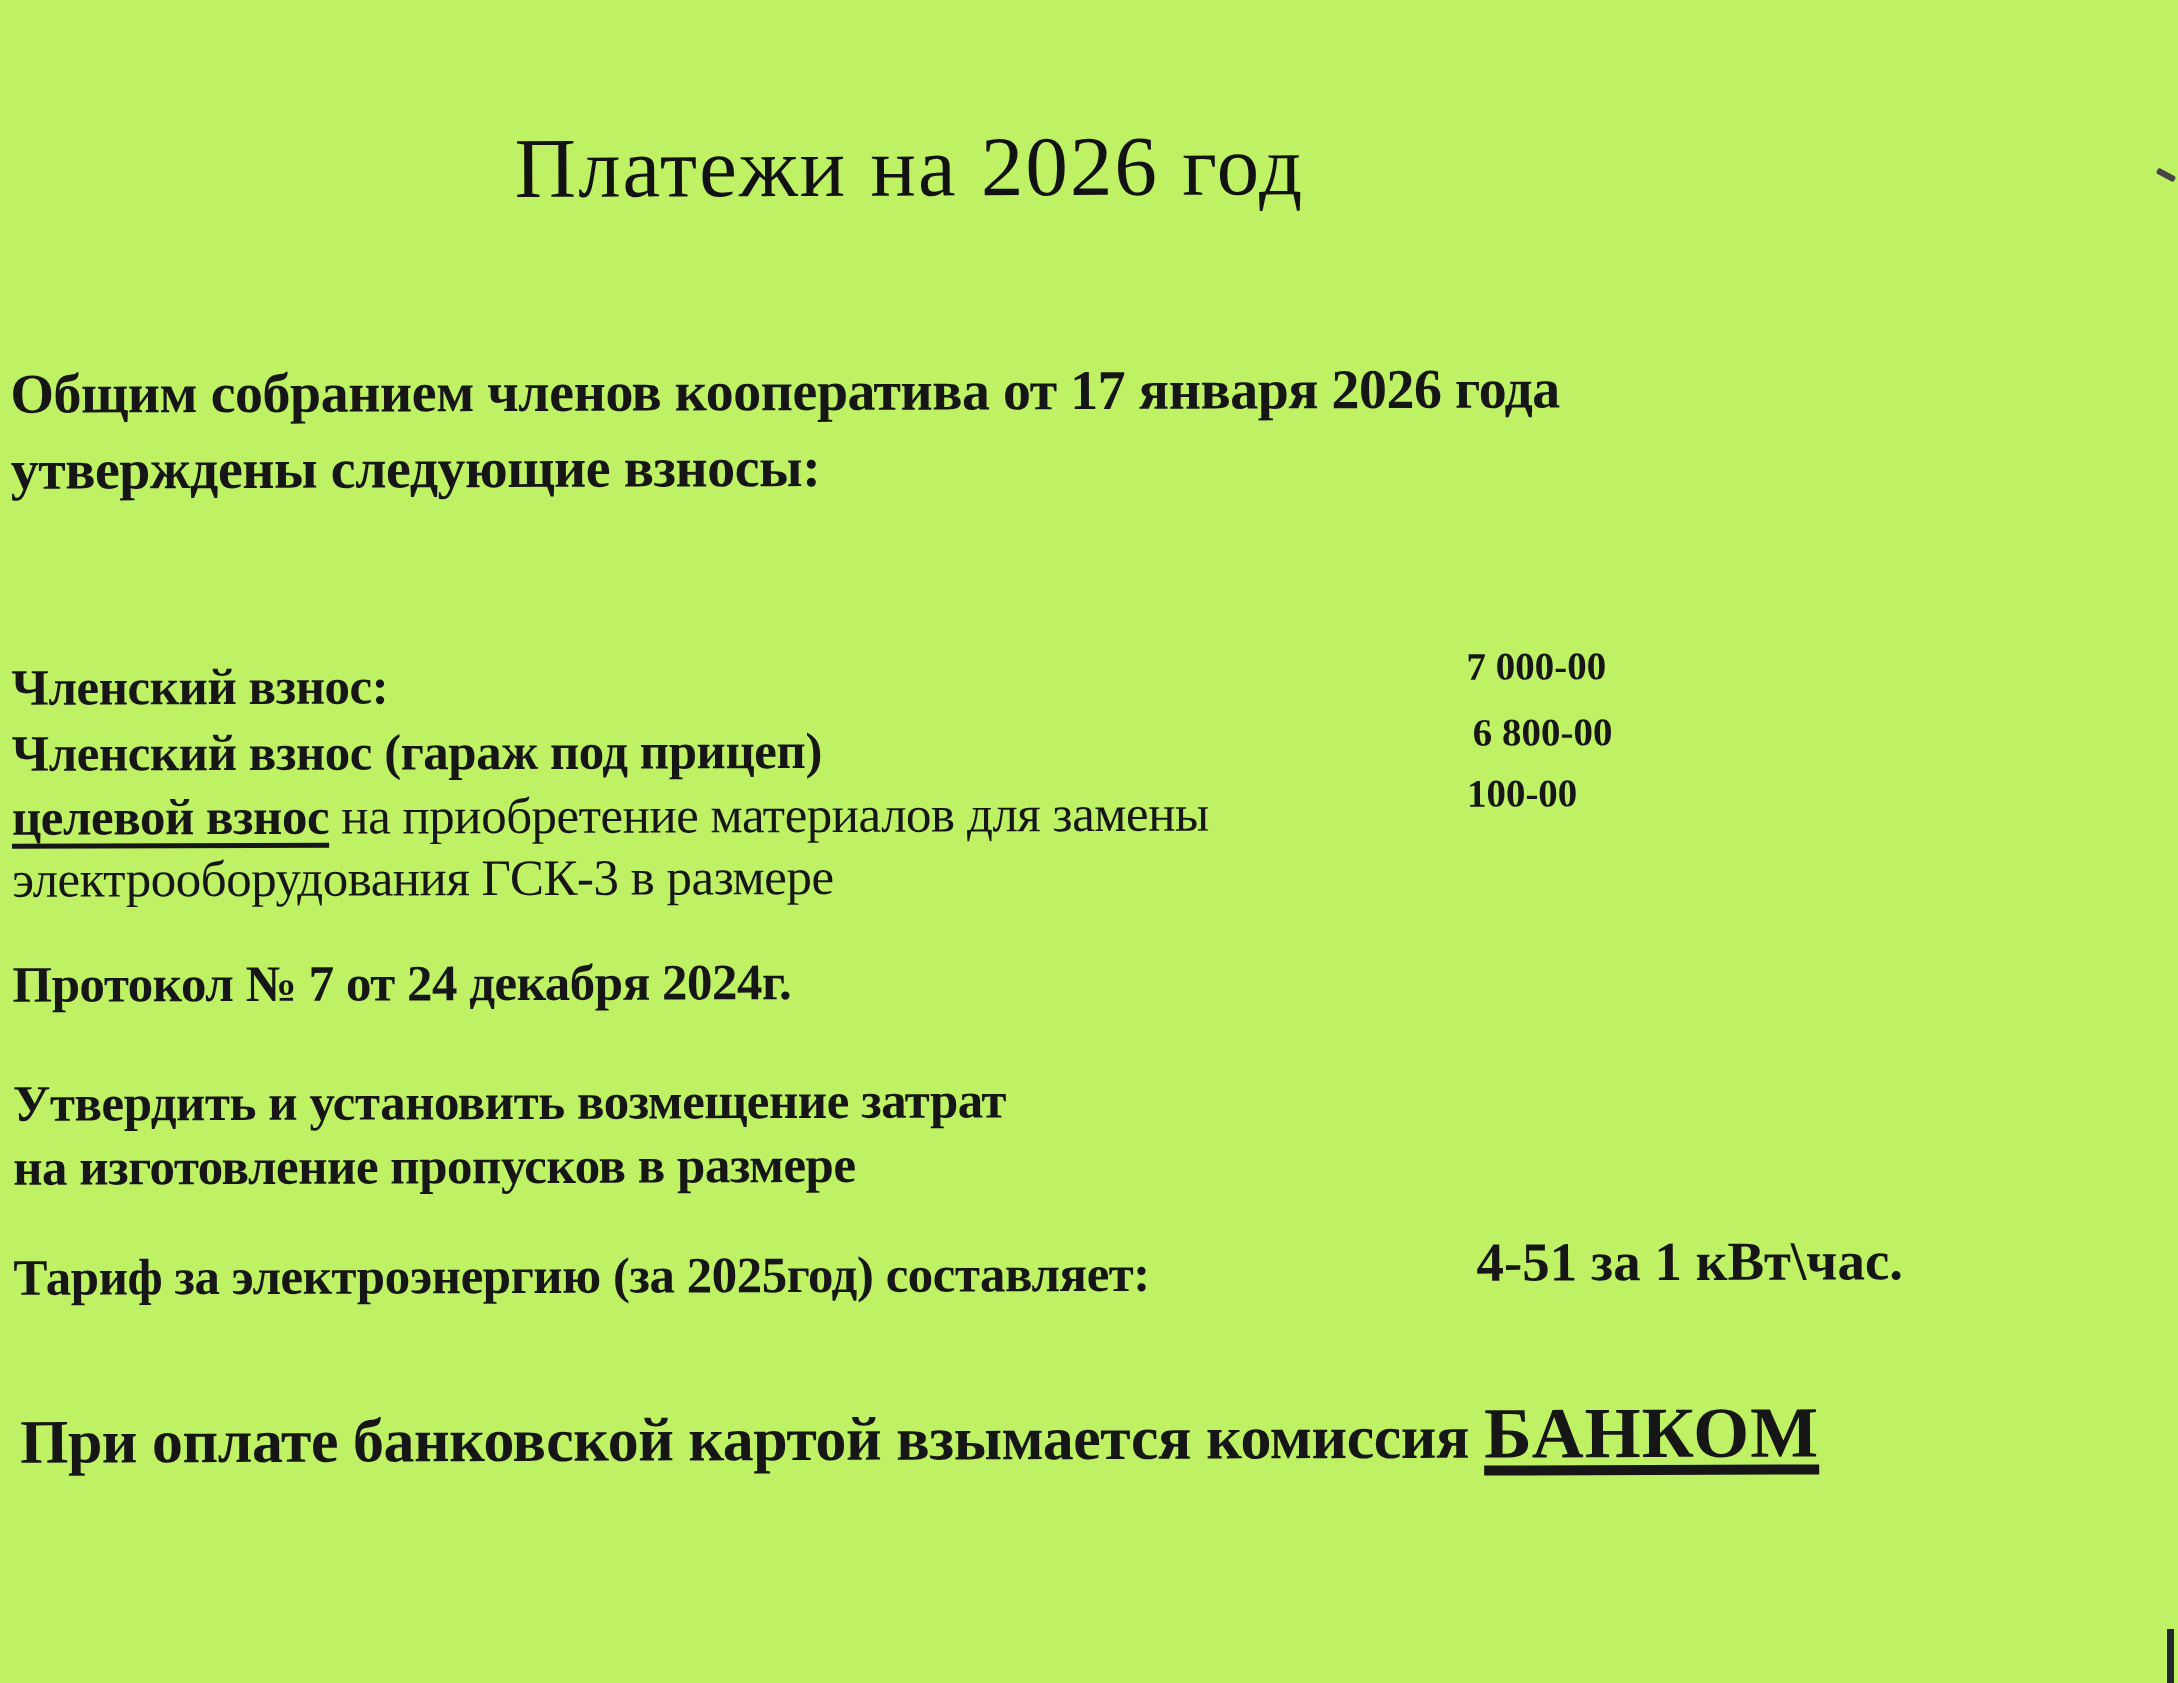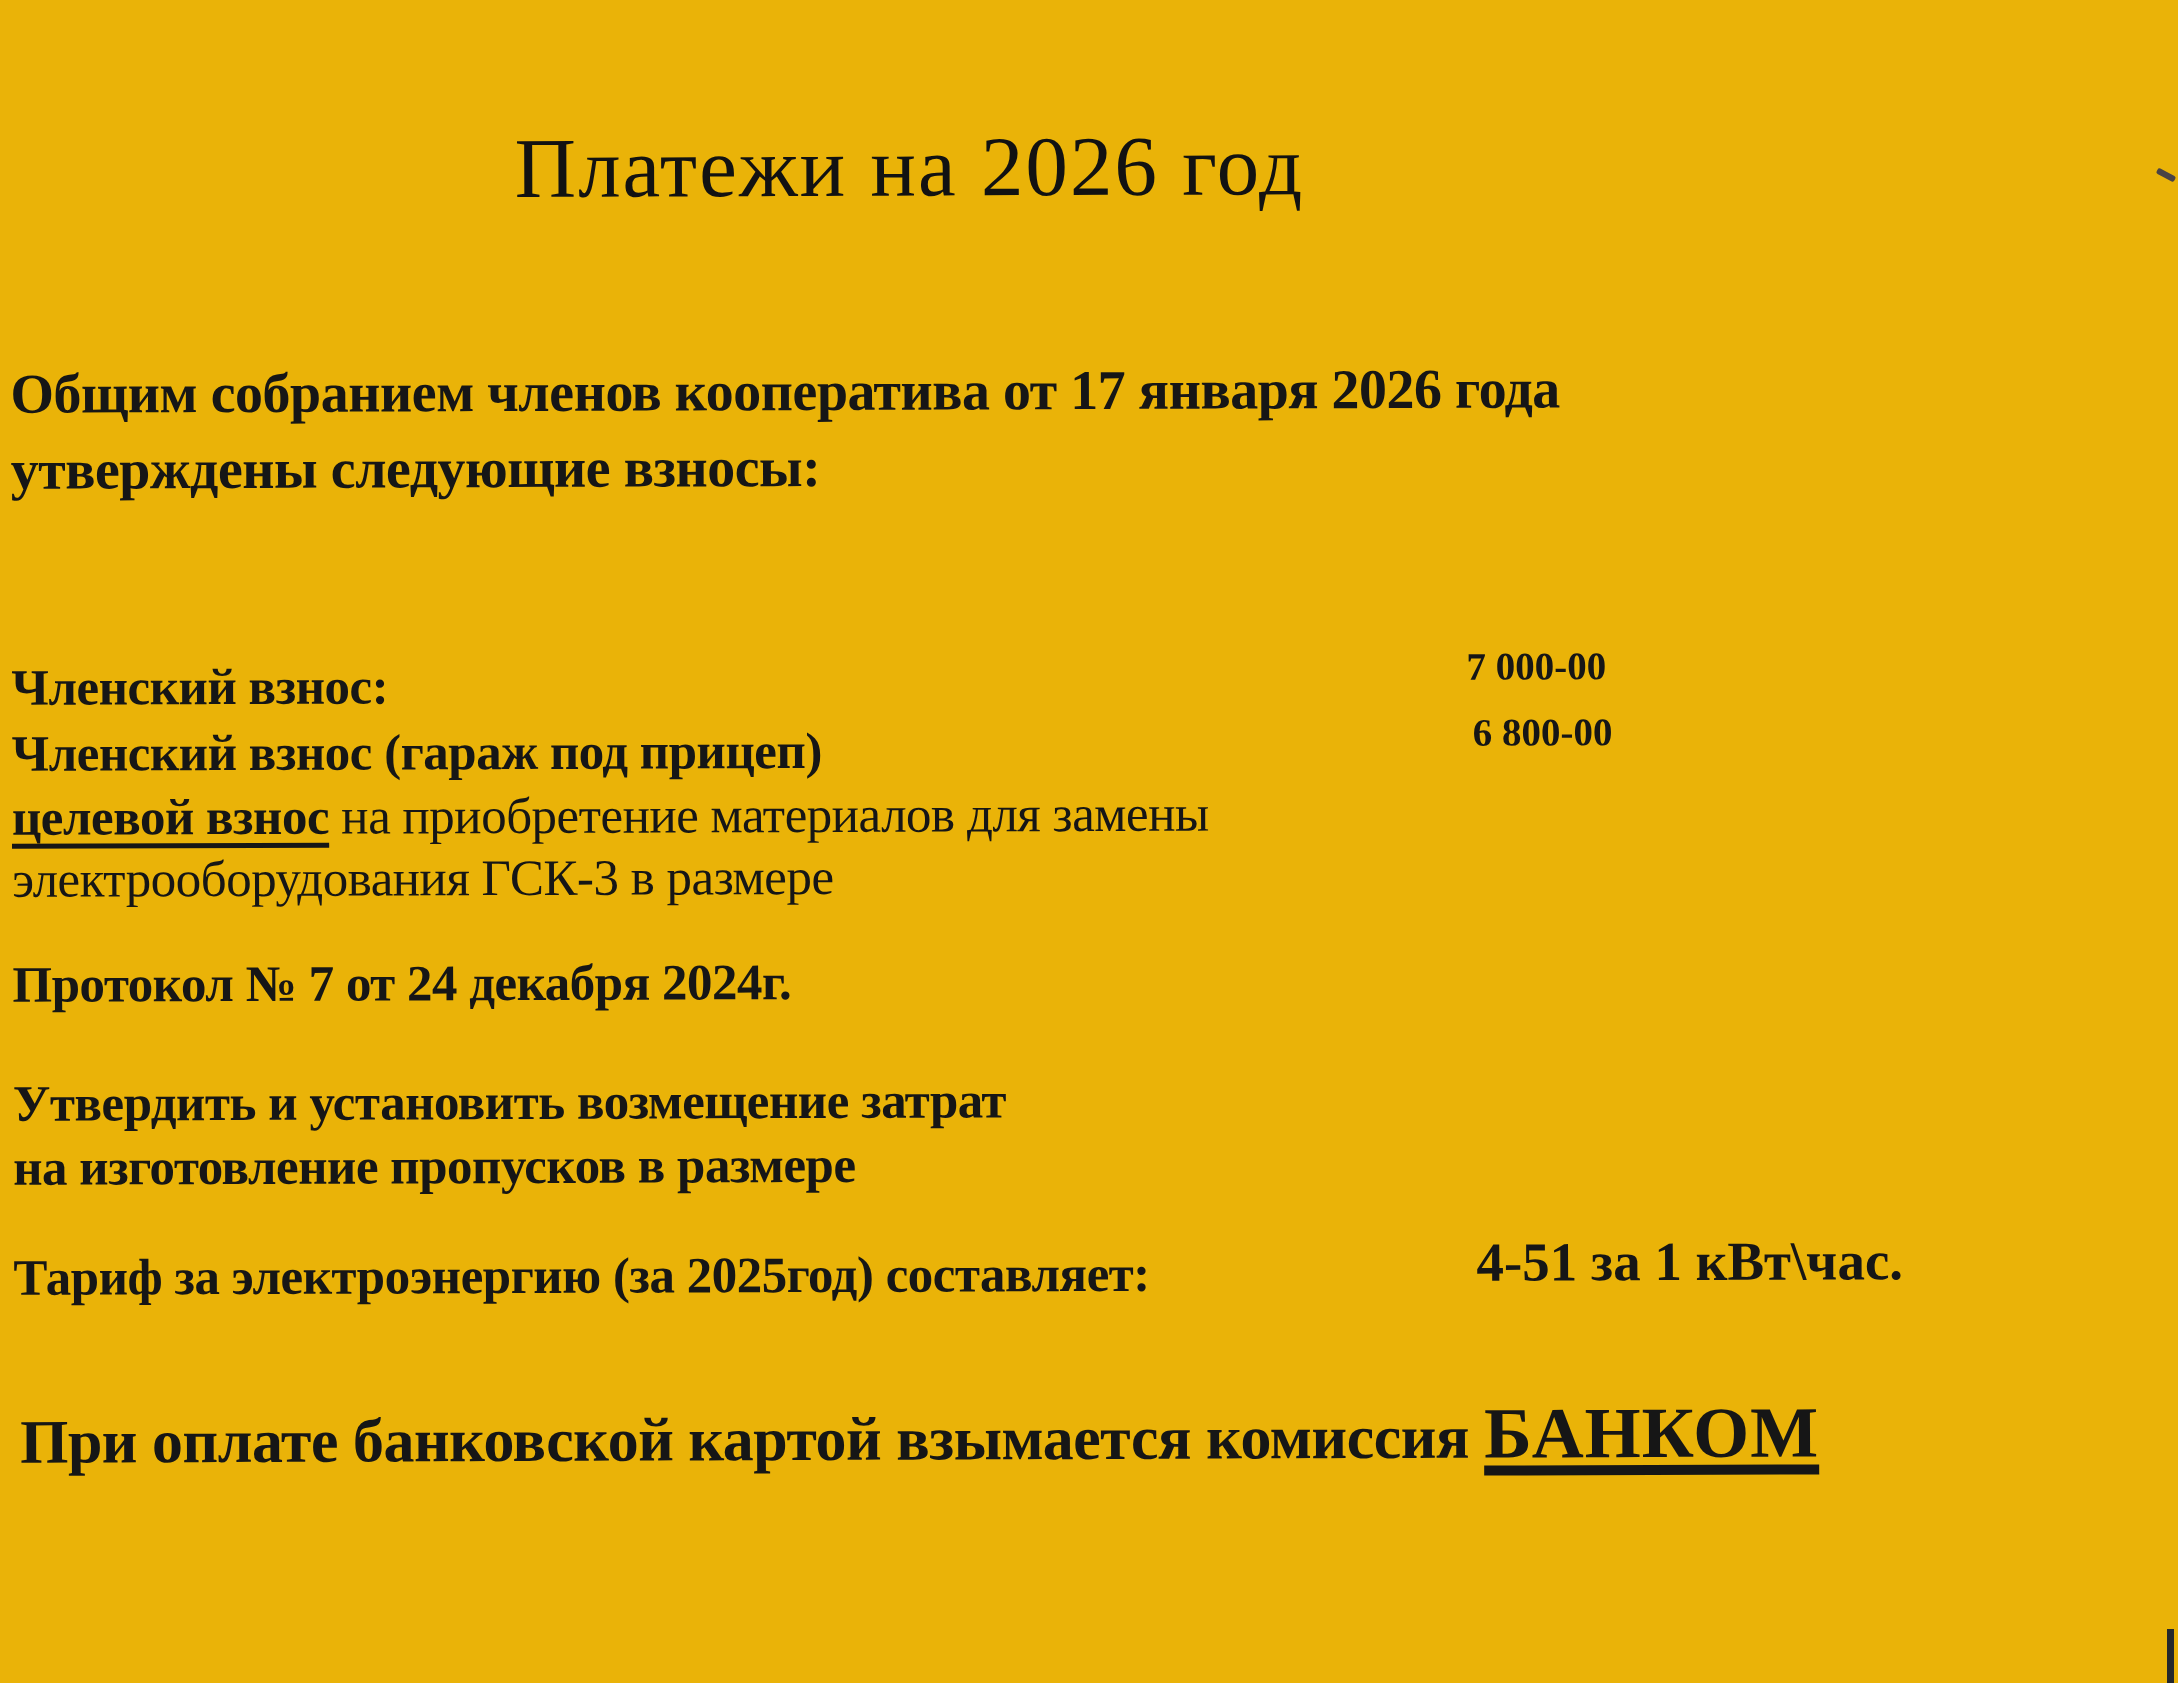--- a/index.html
+++ b/index.html
@@ -11,21 +11,21 @@
     width: 2178px;
     height: 1683px;
     position: relative;
     overflow: hidden;
     font-family: "Liberation Serif", serif;
     color: #161616;
   }
   .page {
     position: absolute;
     inset: 0;
-    background: #eab308;
+    background: #bef264;
   }
   .content {
     position: absolute;
     inset: 0;
     transform: rotate(-0.2deg);
     transform-origin: 50% 50%;
   }
   .abs { position: absolute; white-space: nowrap; }
 
   .doc-title {
@@ -120,20 +120,21 @@
 
     <div class="abs row-label" style="left:12px; top:655px;">Членский взнос:</div>
     <div class="abs amount amount-box" style="left:1467px; top:645px;">7 000-00</div>
 
     <div class="abs row-label" style="left:12px; top:721px;">Членский взнос (гараж под прицеп)</div>
     <div class="abs amount amount-box" style="left:1473px; top:711px;">6 800-00</div>
 
     <div class="abs row-label-regular" style="left:12px; top:785px;">
       <span class="target-bold">целевой взнос</span><span> на приобретение материалов для замены</span>
     </div>
+    <div class="abs amount amount-box" style="left:1467px; top:772px;">100-00</div>
     <div class="abs row-label-regular" style="left:12px; top:847px;">электрооборудования ГСК-3 в размере</div>
 
     <div class="abs protocol-line" style="left:12px; top:952px;">Протокол № 7 от 24 декабря 2024г.</div>
 
     <div class="abs row-label" style="left:12px; top:1071px;">Утвердить и установить возмещение затрат</div>
     <div class="abs row-label" style="left:12px; top:1135px;">на изготовление пропусков в размере</div>
 
     <div class="abs row-label" style="left:12px; top:1245px;">Тариф за электроэнергию (за 2025год) составляет:</div>
     <div class="abs tariff-value" style="left:1475px; top:1232px;">4-51 за 1 кВт\час.</div>
 

